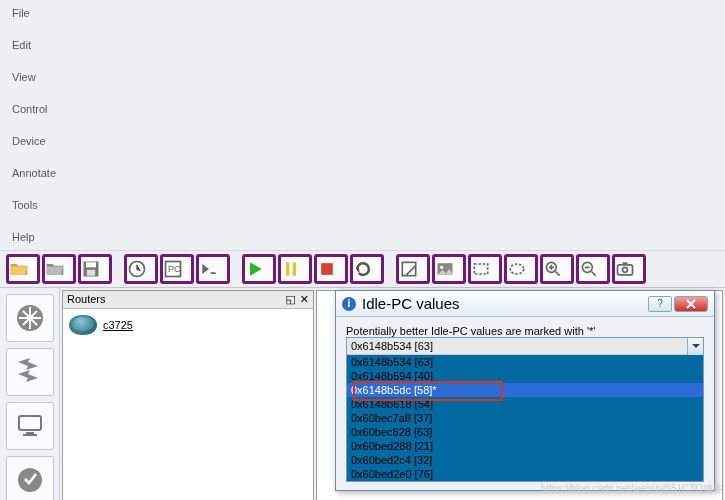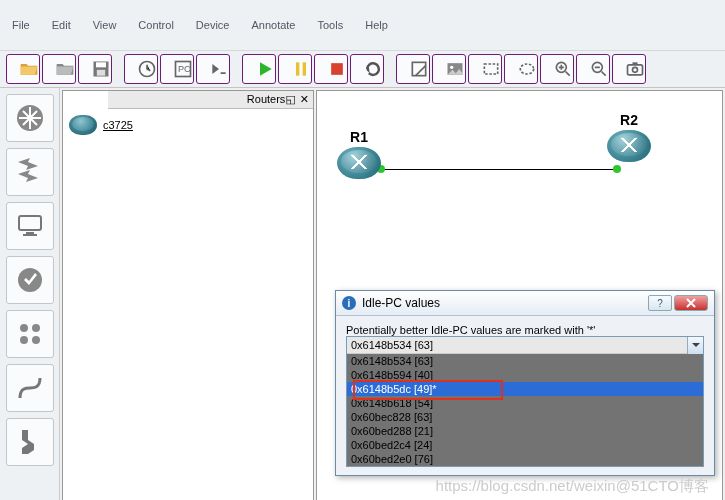--- a/index.html
+++ b/index.html
@@ -1,65 +1,65 @@
 <!DOCTYPE html>
 <html><head>
 <meta charset="utf-8">
 <style>
 *{box-sizing:border-box;margin:0;padding:0;font-family:Tahoma,Arial,sans-serif;font-size:11px;}
 body{background:#f0f0f0;width:725px;height:500px;overflow:hidden;position:relative;}
-.menubar{background:#eef1f3;padding:16px 8px;display:flex;gap:14px;color:#556;border-bottom:1px solid #d8d8d8;}
+.menubar{background:#eef1f3;padding:4px 8px;display:flex;gap:14px;color:#556;border-bottom:1px solid #d8d8d8;flex-direction:column;}
 .menubar span{padding:3px 4px;cursor:default;}
 .toolbar{background:#eef1f3;padding:3px 6px;display:flex;gap:2px;align-items:center;border-bottom:1px solid #c4c4c4;}
-.tbtn{width:34px;height:30px;background:#fafbfc;border:1px solid #701a75;border-radius:3px;display:flex;align-items:center;justify-content:flex-end;}
+.tbtn{width:34px;height:30px;background:#fafbfc;border:3px solid #701a75;border-radius:3px;display:flex;align-items:center;justify-content:flex-start;}
 .tbtn svg{width:20px;height:20px;}
 .tsep{width:8px;}
 .main{display:flex;height:calc(100% - 56px);}
 .leftbar{width:60px;background:#eef1f3;padding:6px 4px;display:flex;flex-direction:column;gap:6px;align-items:center;border-right:1px solid #ccc;}
 .lbtn{width:48px;height:48px;background:#fafbfc;border:1px solid #c2c6ca;border-radius:3px;display:flex;align-items:center;justify-content:center;}
 .lbtn svg{width:32px;height:32px;}
 .center{flex:1;display:flex;flex-direction:column;}
 .panels{flex:1;display:flex;}
 .routers{width:252px;background:#fff;border:1px solid #999;margin:2px;display:flex;flex-direction:column;}
-.routers-hdr{background:#eaeaea;font-size:10px;padding:2px 4px;display:flex;justify-content:flex-end;border-bottom:1px solid #bbb;margin-left:45px;}
+.routers-hdr{background:#eaeaea;font-size:10px;padding:2px 4px;display:flex;justify-content:space-between;border-bottom:1px solid #bbb;}
 .routers-hdr .ctl{display:flex;gap:4px;}
 .routers-body{flex:1;padding:4px;text-decoration:underline;}
 .ritem{display:flex;align-items:center;gap:6px;padding:2px;}
 .ricon{width:28px;height:20px;background:radial-gradient(circle at 40% 30%,#5aa0b0,#1a5868);border-radius:50% / 60%;position:relative;}
 .ricon:before{content:"";position:absolute;inset:2px 3px 4px 3px;border-radius:50%;background:radial-gradient(circle at 40% 30%,#8ec5d0,#2a7585);}
 .canvas{flex:1;background:#fff;border:1px solid #999;margin:2px 2px 2px 0;position:relative;overflow:hidden;}
 .node{position:absolute;text-align:center;}
 .nlabel{font-weight:bold;font-size:14px;}
 .router-big{width:44px;height:32px;background:radial-gradient(circle at 35% 30%,#6cb0bd,#1a6372);border-radius:50% / 55%;margin:2px auto;position:relative;}
 .router-big:before{content:"";position:absolute;inset:3px 4px 6px 4px;border-radius:50%;background:radial-gradient(circle at 35% 28%,#a5d4de,#256e7d);}
 .router-big:after{content:"";position:absolute;left:50%;top:50%;width:18px;height:14px;transform:translate(-50%,-58%);background:
  linear-gradient(45deg,transparent 46%,#fff 46%,#fff 54%,transparent 54%),
  linear-gradient(-45deg,transparent 46%,#fff 46%,#fff 54%,transparent 54%);}
 .link{position:absolute;height:1px;background:#000;}
 .dot{position:absolute;width:8px;height:8px;background:#2dc72d;border-radius:50%;}
 .console-hdr{background:#eaeaea;border:1px solid #999;margin:0 2px 2px 2px;padding:2px 4px;font-size:10px;}
 
 .dialog{position:absolute;left:335px;top:290px;width:380px;background:#eef2f6;border:1px solid #6b8aa8;box-shadow:2px 2px 6px rgba(0,0,0,.3);}
 .dlg-title{background:linear-gradient(#fff,#e4ecf4);padding:4px 6px;display:flex;align-items:center;gap:6px;border-bottom:1px solid #b0c0d0;}
 .dlg-title .ticon{width:14px;height:14px;background:#2a6db8;border-radius:50%;display:flex;align-items:center;justify-content:center;color:#fff;font-size:10px;font-weight:bold;}
-.dlg-title .ttxt{flex:1;font-size:12px;}
+.dlg-title .ttxt{flex:1;font-size:15px;}
 .dlg-btns{display:flex;gap:2px;}
 .dlg-btns .wb{width:24px;height:16px;border:1px solid #8aa;background:linear-gradient(#f8fbff,#d8e6f0);border-radius:2px;display:flex;align-items:center;justify-content:center;font-size:10px;color:#456;}
 .dlg-btns .close{background:linear-gradient(#f2a0a0,#c83030);border-radius:3px;color:#fff;width:34px;}
 .dlg-body{padding:8px 10px;font-family:"Courier New",monospace;font-size:11px;}
 .dlg-hint{}
-.combo{border:1px solid #7a9ab5;background:#737373;position:relative;}
+.combo{border:1px solid #7a9ab5;background:#0369a1;position:relative;}
 .combo-sel{padding:2px 18px 2px 4px;background:#e8e8e8;}
 .combo-arrow{position:absolute;right:0;top:0;width:16px;height:17px;background:linear-gradient(#f4f8fc,#cfe0ee);border-left:1px solid #9ab;display:flex;align-items:center;justify-content:center;}
 .combo-arrow:after{content:"";border:4px solid transparent;border-top-color:#345;margin-top:3px;}
 .combo-list{border-top:1px solid #ccc;}
 .combo-list div{padding:1px 4px;white-space:nowrap;}
 .combo-list .sel{background:#2b6cd6;color:#fff;}
 .redbox{position:absolute;border:2px solid #e03020;left:6px;top:43px;width:150px;height:20px;pointer-events:none;}
-.watermark{position:absolute;right:16px;bottom:4px;color:#ccc;font-size:15px;}
+.watermark{position:absolute;right:2px;bottom:4px;color:#ccc;font-size:10px;}
 </style>
 </head>
 <body>
 
 <div class="menubar">
   <span>File</span>
   <span>Edit</span>
   <span>View</span>
   <span>Control</span>
   <span>Device</span>
@@ -270,25 +270,26 @@
     </div>
   </div>
   <div class="dlg-body">
     <div class="dlg-hint">Potentially better Idle-PC values are marked with '*'</div>
     <div class="combo">
       <div class="combo-sel">0x6148b534 [63]</div>
       <div class="combo-arrow"></div>
       <div class="combo-list" id="clist">
           <div>0x6148b534 [63]</div>
           <div>0x6148b594 [40]</div>
-          <div class="sel">0x6148b5dc [49]*</div>
+          <div class="sel">0x6148b5dc [58]*</div>
           <div>0x6148b618 [54]</div>
+          <div>0x60bec7a8 [37]</div>
           <div>0x60bec828 [63]</div>
           <div>0x60bed288 [21]</div>
-          <div>0x60bed2c4 [24]</div>
+          <div>0x60bed2c4 [32]</div>
           <div>0x60bed2e0 [76]</div>
         </div>
       <div class="redbox"></div>
     </div>
   </div>
 </div>
 
 <div class="watermark">https://blog.csdn.net/weixin@51CTO博客</div>
 
 </body></html>

